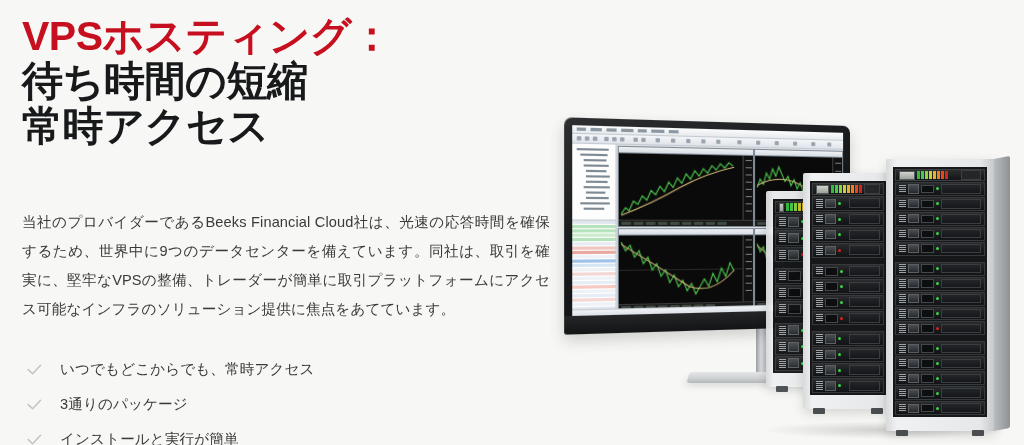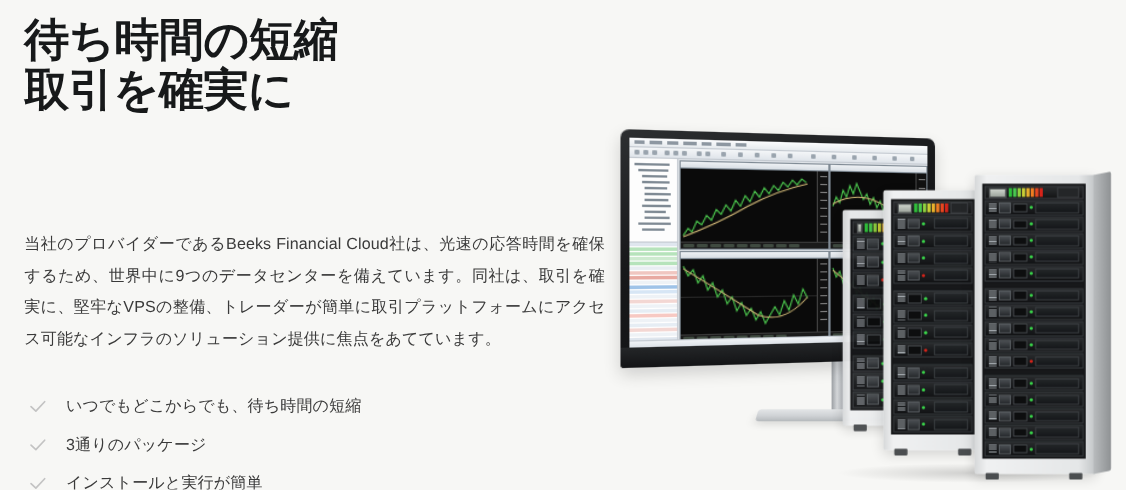--- a/index.html
+++ b/index.html
@@ -312,34 +312,35 @@
   }
 </style>
 </head>
 <body>
 
 <div id="page">
 
   <div id="copy-column">
 
     <h1 id="headline">
+      <span class="hl-line hl-red">VPSホスティング：</span>
       <span class="hl-line">待ち時間の短縮</span>
-      <span class="hl-line">取引を確実に</span>
+      <span class="hl-line">常時アクセス</span>
     </h1>
 
     <p id="intro-paragraph">当社のプロバイダーであるBeeks Financial Cloud社は、光速の応答時間を確保するため、世界中に9つのデータセンターを備えています。同社は、取引を確実に、堅牢なVPSの整備、トレーダーが簡単に取引プラットフォームにアクセス可能なインフラのソリューション提供に焦点をあてています。</p>
 
     <ul id="feature-list">
       <li class="feature-item">
         <span class="check-icon">
           <svg viewBox="0 0 19 19" width="19" height="19" aria-hidden="true">
             <path d="M3.2 9.6 L7.6 13.8 L15.6 5.2" fill="none" stroke="#c3c3c3" stroke-width="1.5" stroke-linecap="round" stroke-linejoin="round"></path>
           </svg>
         </span>
-        <span>いつでもどこからでも、待ち時間の短縮</span>
+        <span>いつでもどこからでも、常時アクセス</span>
       </li>
       <li class="feature-item">
         <span class="check-icon">
           <svg viewBox="0 0 19 19" width="19" height="19" aria-hidden="true">
             <path d="M3.2 9.6 L7.6 13.8 L15.6 5.2" fill="none" stroke="#c3c3c3" stroke-width="1.5" stroke-linecap="round" stroke-linejoin="round"></path>
           </svg>
         </span>
         <span>3通りのパッケージ</span>
       </li>
       <li class="feature-item">

